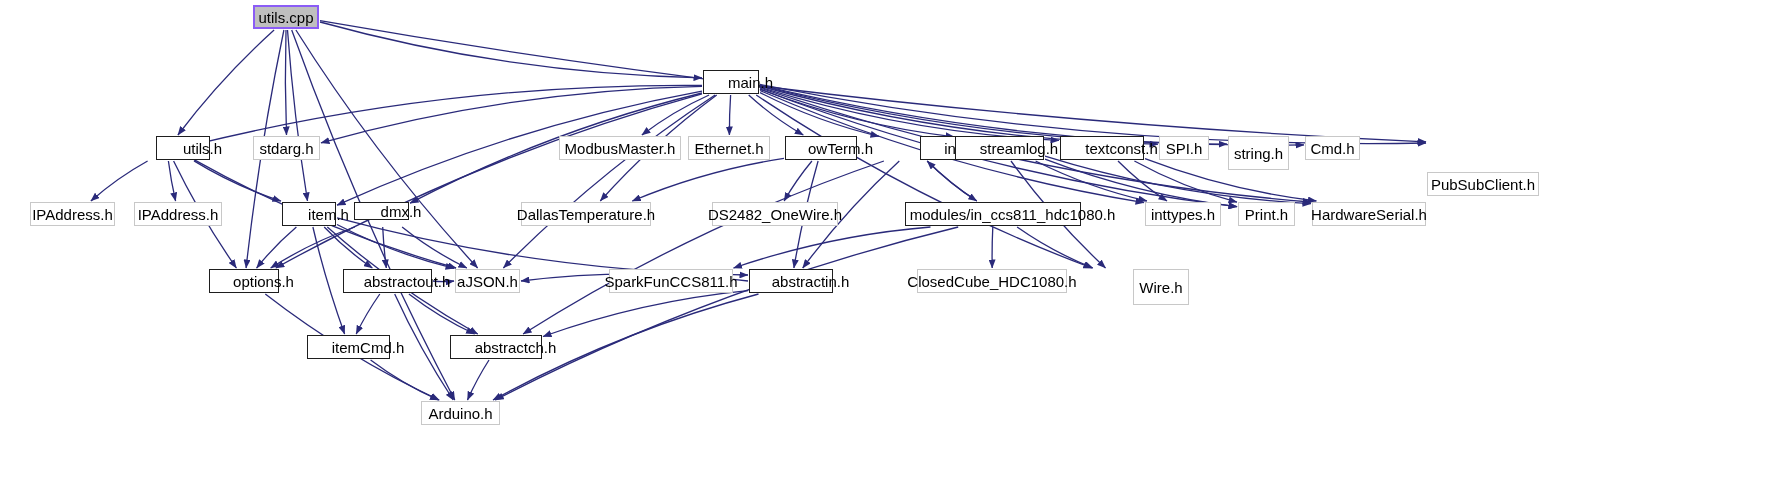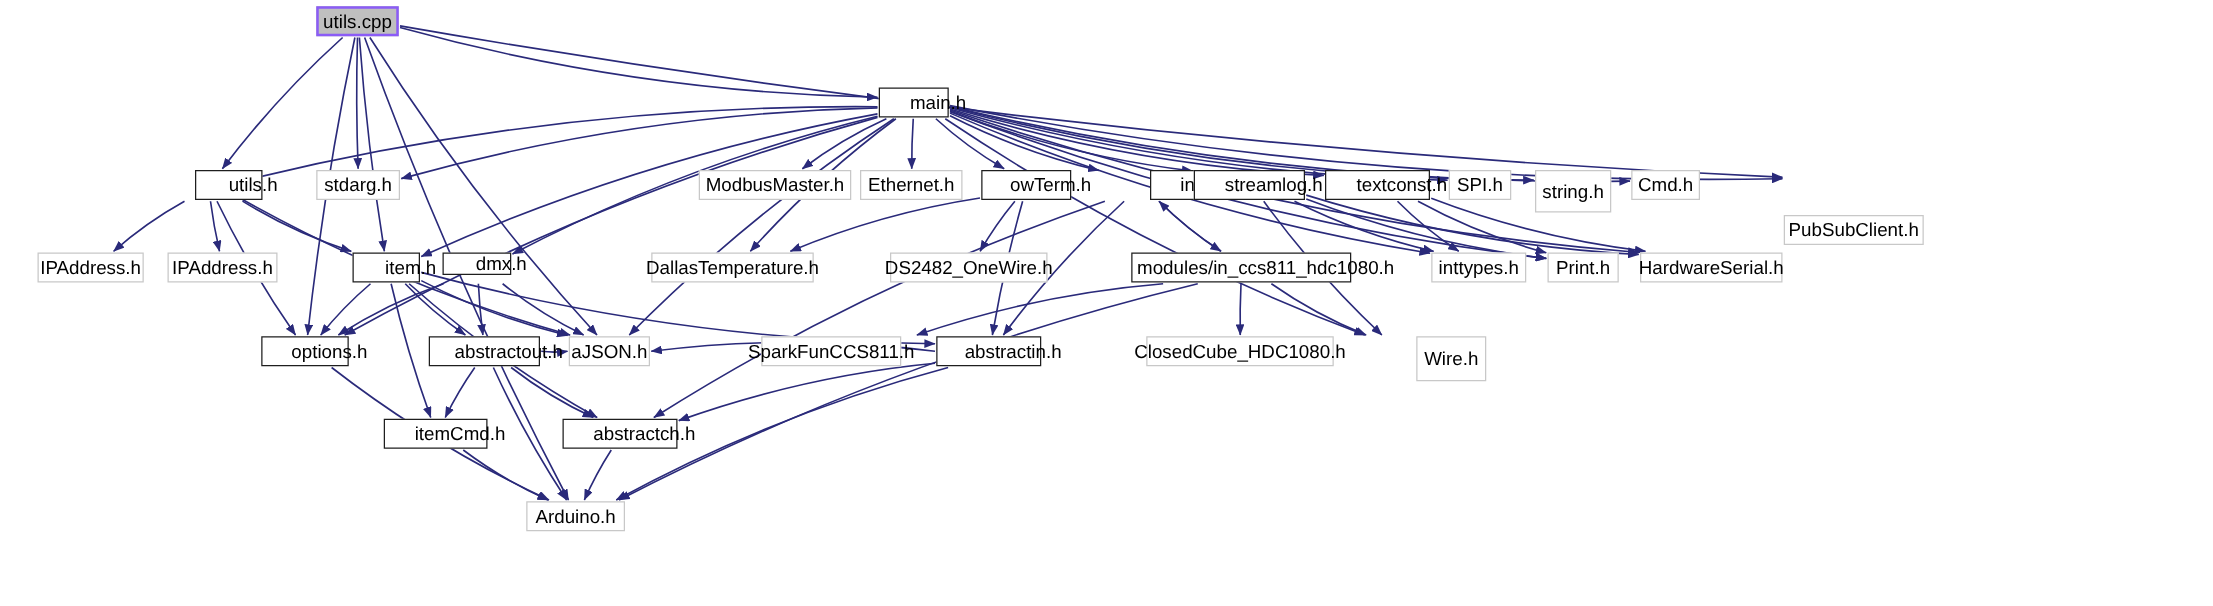--- a/index.html
+++ b/index.html
@@ -170,21 +170,21 @@
       </div>
       <div class="node int" style="left: 209px; top: 269px; width: 70px; height: 24px;">
         <span>options.h</span>
       </div>
       <div class="node int" style="left: 343px; top: 269px; width: 89px; height: 24px;">
         <span>abstractout.h</span>
       </div>
       <div class="node ext" style="left: 455px; top: 269px; width: 65px; height: 24px;">
         <span>aJSON.h</span>
       </div>
-      <div class="node ext" style="left: 609px; top: 269px; width: 112px; height: 24px;">
+      <div class="node ext" style="left: 609px; top: 269px; width: 124px; height: 24px;">
         <span>SparkFunCCS811.h</span>
       </div>
       <div class="node int" style="left: 749px; top: 269px; width: 84px; height: 24px;">
         <span>abstractin.h</span>
       </div>
       <div class="node ext" style="left: 917px; top: 269px; width: 150px; height: 24px;">
         <span>ClosedCube_HDC1080.h</span>
       </div>
       <div class="node ext" style="left: 1089px; top: 269px; width: 56px; height: 36px; margin-left: 44px;">
         <span>Wire.h</span>

